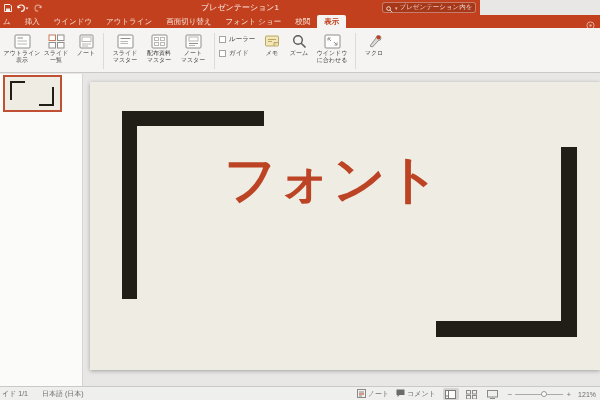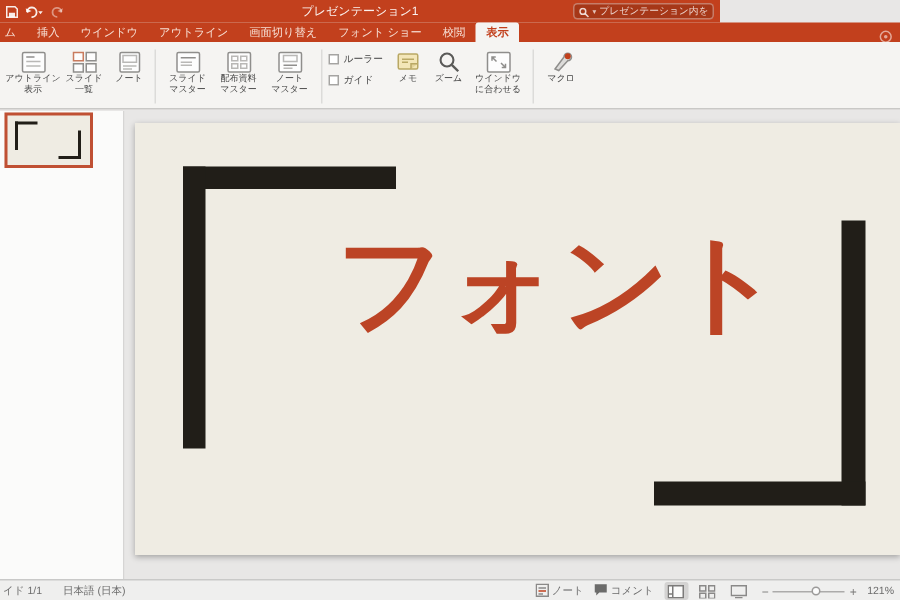--- a/index.html
+++ b/index.html
@@ -35,21 +35,21 @@
   
   .main { position:absolute; left:0; top:74px; width:600px; height:312px; background:#E8E7E6; }
   .thumbpanel { position:absolute; left:0; top:0; width:83px; height:312px; background:#FBFBFA; border-right:1px solid #D6D5D4; }
   .thumb { position:absolute; left:3px; top:1px; width:59px; height:37px; background:#EFECE3; border:2px solid #C05033; }
   .thumb .tb { position:absolute; background:#211E18; }
 
   .canvas { position:absolute; left:90px; top:8px; width:510px; height:288px; background:#EFECE3; box-shadow:0 1px 4px rgba(0,0,0,0.3); }
   .bracket-bar { position:absolute; background:#211E18; }
   .slide-text { position:absolute; left:126px; top:70px; color:#BC4425; }
   .st-line1 { font-size:45px; line-height:1.1; font-weight:400; letter-spacing:3px; color:#C04E2D; }
-  .st-line2 { font-size:72px; line-height:1.05; font-weight:800; letter-spacing:1px; margin-left:8px; color:#BC4425; }
+  .st-line2 { font-size:52px; line-height:1.05; font-weight:800; letter-spacing:1px; margin-left:8px; color:#BC4425; }
 
   
   .statusbar { position:absolute; left:0; top:386px; width:600px; height:14px; background:#EFEFEE; border-top:1px solid #C9C9C8; font-size:7px; color:#6B6B6B; }
   .sb-left { position:absolute; left:2px; top:0; height:14px; display:flex; align-items:center; gap:14px; }
   .sb-right { position:absolute; right:4px; top:0; height:14px; display:flex; align-items:center; gap:7px; }
   .sb-item { display:flex; align-items:center; gap:2px; white-space:nowrap; }
   .viewbtns { display:flex; align-items:center; gap:5px; }
   .viewbtn { width:16px; height:12px; display:flex; align-items:center; justify-content:center; border-radius:2px; }
   .viewbtn.sel { background:#D4D3D2; }
   .zoomctl { display:flex; align-items:center; gap:3px; }

